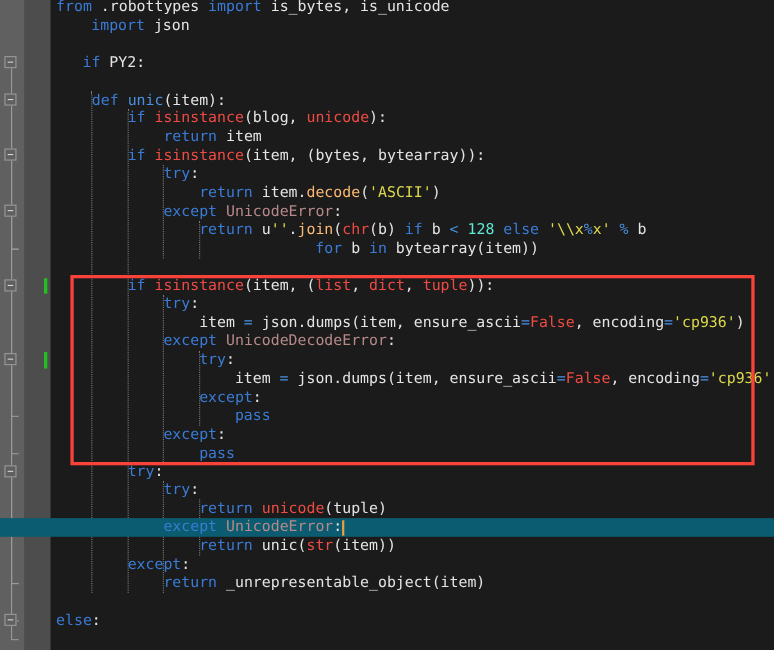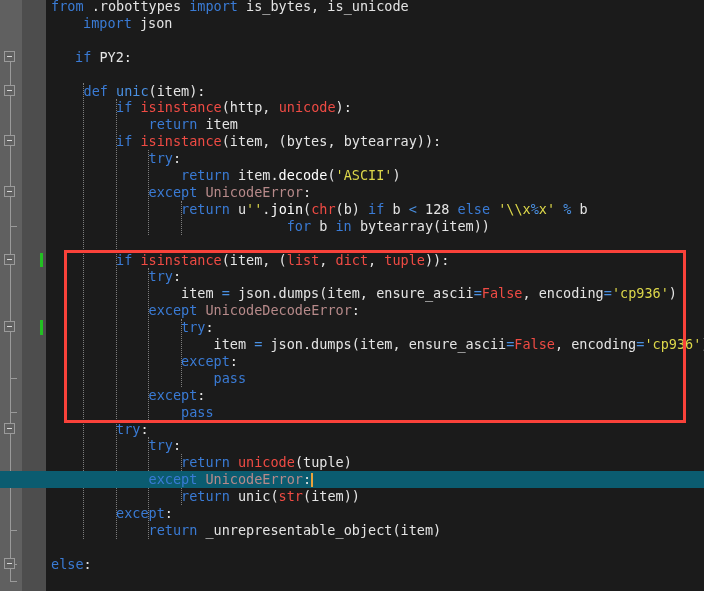--- a/index.html
+++ b/index.html
@@ -112,23 +112,23 @@
     font-family: "DejaVu Sans Mono", "Liberation Mono", monospace;
     color: #d4d4d4;
     letter-spacing: 0px;
   }
 
   
   .kw  { color: #3a7bd5; }
   .kw2 { color: #4a90e2; }
   .bi  { color: #ef4b44; }
   .plain { color: #e4e4e4; }
-  .fn  { color: #ffffff; text-align: right; }
+  .fn  { color: #fdba74; text-align: right; }
   .str { color: #ddd84a; }
-  .num { color: #e5e5e5; }
+  .num { color: #5eead4; }
   .op  { color: #4a90e2; }
   .exc { color: #b78a8a; }
 
   
   #annotation-box {
     position: absolute;
     border: 3px solid #f9423a;
     box-sizing: border-box;
     pointer-events: none;
   }
@@ -199,21 +199,21 @@
     <div id="highlight-layer">
         <div class="line-highlight" style="top: 471.2px;"></div>
       </div>
     <div id="lines-layer">
         <div class="code-line" style="top: -2px; left: 5px;"><span class="kw">from</span><span class="plain"> .robottypes </span><span class="kw">import</span><span class="plain"> is_bytes, is_unicode</span></div>
         <div class="code-line" style="top: 14.9px; left: 5px; margin-left: 32px;"><span class="kw">import</span><span class="plain"> json</span></div>
         <div class="code-line" style="top: 31.8px; left: 5px;"></div>
         <div class="code-line" style="top: 48.7px; left: 5px; margin-left: 24px;"><span class="kw">if</span><span class="plain"> PY2:</span></div>
         <div class="code-line" style="top: 65.6px; left: 5px;"></div>
         <div class="code-line" style="top: 82.5px; left: 5px;"><span class="plain">    </span><span class="kw">def</span><span class="plain"> </span><span class="kw2">unic</span><span class="plain">(item):</span></div>
-        <div class="code-line" style="top: 99.4px; left: 5px;"><span class="plain">        </span><span class="kw">if</span><span class="plain"> </span><span class="bi">isinstance</span><span class="plain">(http, </span><span class="bi">unicode</span><span class="plain">):</span></div>
+        <div class="code-line" style="top: 99.4px; left: 5px;"><span class="plain">        </span><span class="kw">if</span><span class="plain"> </span><span class="bi">isinstance</span><span class="plain">(blog, </span><span class="bi">unicode</span><span class="plain">):</span></div>
         <div class="code-line" style="top: 116.3px; left: 5px;"><span class="plain">            </span><span class="kw">return</span><span class="plain"> item</span></div>
         <div class="code-line" style="top: 133.2px; left: 5px;"><span class="plain">        </span><span class="kw">if</span><span class="plain"> </span><span class="bi">isinstance</span><span class="plain">(item, (bytes, bytearray)):</span></div>
         <div class="code-line" style="top: 150.1px; left: 5px;"><span class="plain">            </span><span class="kw">try</span><span class="plain">:</span></div>
         <div class="code-line" style="top: 167px; left: 5px;"><span class="plain">                </span><span class="kw">return</span><span class="plain"> item.</span><span class="fn">decode</span><span class="plain">(</span><span class="str">'ASCII'</span><span class="plain">)</span></div>
         <div class="code-line" style="top: 183.9px; left: 5px;"><span class="plain">            </span><span class="kw">except</span><span class="plain"> </span><span class="exc">UnicodeError</span><span class="plain">:</span></div>
         <div class="code-line" style="top: 200.8px; left: 5px;"><span class="plain">                </span><span class="kw">return</span><span class="plain"> u</span><span class="str">''</span><span class="plain">.</span><span class="fn">join</span><span class="plain">(</span><span class="bi">chr</span><span class="plain">(b) </span><span class="kw">if</span><span class="plain"> b </span><span class="op">&lt;</span><span class="plain"> </span><span class="num">128</span><span class="plain"> </span><span class="kw">else</span><span class="plain"> </span><span class="str">'\\x</span><span class="op">%</span><span class="str">x'</span><span class="plain"> </span><span class="op">%</span><span class="plain"> b</span></div>
         <div class="code-line" style="top: 217.7px; left: 5px;"><span class="plain">                             </span><span class="kw">for</span><span class="plain"> b </span><span class="kw">in</span><span class="plain"> bytearray(item))</span></div>
         <div class="code-line" style="top: 234.6px; left: 5px;"></div>
         <div class="code-line" style="top: 251.5px; left: 5px;"><span class="plain">        </span><span class="kw">if</span><span class="plain"> </span><span class="bi">isinstance</span><span class="plain">(item, (</span><span class="bi">list</span><span class="plain">, </span><span class="bi">dict</span><span class="plain">, </span><span class="bi">tuple</span><span class="plain">)):</span></div>
         <div class="code-line" style="top: 268.4px; left: 5px;"><span class="plain">            </span><span class="kw">try</span><span class="plain">:</span></div>

